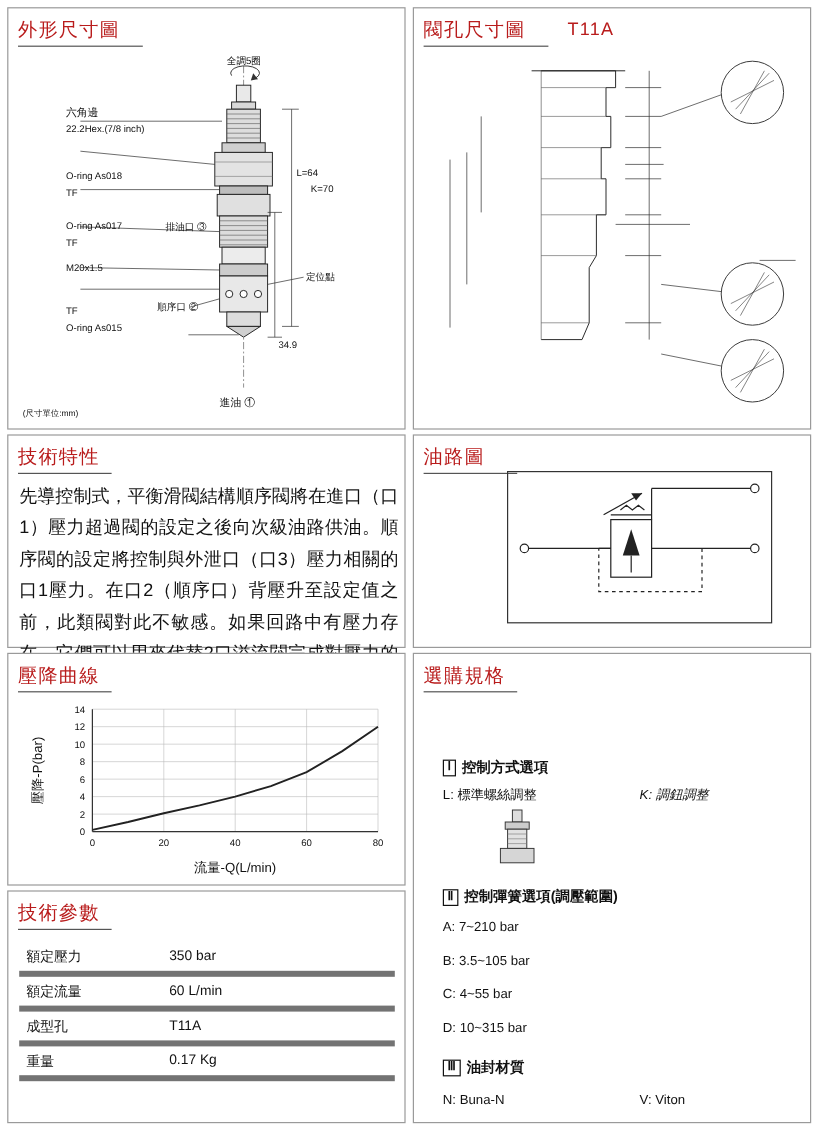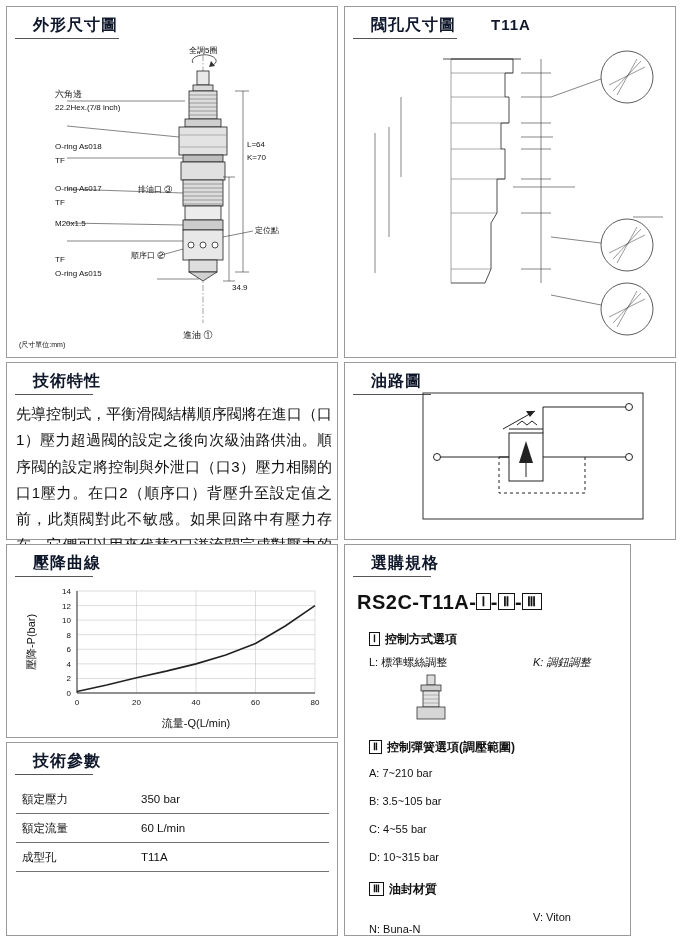--- a/index.html
+++ b/index.html
@@ -15,24 +15,23 @@
     background: #fff;
     overflow: hidden;
   }
   .panel {
     position: absolute;
     border: 1px solid #9a9a9a;
     background: #fff;
   }
   .panel-title {
     font-size: 16px;
-    font-weight: bold;
-    color: #0f172a;
+    font-weight: normal;
+    color: #b91c1c;
     letter-spacing: 1px;
-    margin-left: 18px;
   }
   .rule {
     position: absolute;
     background: #555;
     height: 1px;
   }
   .tiny { font-size: 7px; color: #111; }
   .sm { font-size: 8px; color: #111; }
   .md { font-size: 9px; color: #111; }
   .lbl { position: absolute; white-space: nowrap; }
@@ -46,21 +45,21 @@
     color: #111;
     text-align: justify;
   }
 
   
   .ptable { position: absolute; width: 313px; }
   .prow {
     display: flex;
     align-items: center;
     height: 29px;
-    border-bottom: 1px solid #737373;
+    border-bottom: 5px solid #737373;
     font-size: 11.5px;
     color: #111;
   }
   .prow .k { width: 125px; padding-left: 6px; }
   .prow .v { flex: 1; }
 
   
   .model {
     position: absolute;
     font-size: 20px;
@@ -185,21 +184,21 @@
     <div class="lbl sm" style="left:48px; top:177px;">O-ring As017</div>
     <div class="lbl sm" style="left:131px; top:177px;">排油口 ③</div>
     <div class="lbl sm" style="left:48px; top:191px;">TF</div>
     <div class="lbl sm" style="left:48px; top:212px;">M20x1.5</div>
     <div class="lbl sm" style="left:48px; top:248px;">TF</div>
     <div class="lbl sm" style="left:48px; top:262px;">O-ring As015</div>
     <div class="lbl sm" style="left:124px; top:243px;">順序口 ②</div>
     <div class="lbl md" style="left:176px; top:322px;">進油 ①</div>
     <div class="lbl sm" style="left:248px; top:218px;">定位點</div>
     <div class="lbl sm" style="left:240px; top:133px;">L=64</div>
-    <div class="lbl sm" style="left:240px; top:146px;">K=70</div>
+    <div class="lbl sm" style="left:252px; top:146px;">K=70</div>
     <div class="lbl sm" style="left:225px; top:276px;">34.9</div>
     <div class="lbl tiny" style="left:12px; top:333px;">(尺寸單位:mm)</div>
   </div>
 
   <div class="panel" style="left:344px; top:6px; width:332px; height:352px;">
     <div class="panel-title lbl" style="left:8px; top:8px;">閥孔尺寸圖</div>
     <div class="panel-title lbl" style="left:128px; top:9px; font-size:15px;">T11A</div>
     <div class="rule" style="left:8px; top:31px; width:104px;"></div>
 
     <svg width="330" height="310" style="position:absolute; left:0; top:30px;">
@@ -366,30 +365,31 @@
           <div class="v">350 bar</div>
         </div>
         <div class="prow">
           <div class="k">額定流量</div>
           <div class="v">60 L/min</div>
         </div>
         <div class="prow">
           <div class="k">成型孔</div>
           <div class="v">T11A</div>
         </div>
+        <div class="prow">
+          <div class="k">重量</div>
+          <div class="v">0.17 Kg</div>
+        </div>
       </div>
   </div>
 
-  <div class="panel" style="left:344px; top:544px; width:287px; height:392px;">
+  <div class="panel" style="left:344px; top:544px; width:332px; height:392px;">
     <div class="panel-title lbl" style="left:8px; top:8px;">選購規格</div>
     <div class="rule" style="left:8px; top:31px; width:78px;"></div>
 
-    <div class="model" style="left:12px; top:46px;">
-      <span>RS2C-T11A-</span><span class="romanbox">Ⅰ</span><span>-</span><span class="romanbox">Ⅱ</span><span>-</span><span class="romanbox">Ⅲ</span>
-    </div>
 
     <div class="opt-head" style="left:24px; top:86px;">
       <span class="rb">Ⅰ</span><span>控制方式選項</span>
     </div>
     <div class="opt-line" style="left:24px; top:110px;">L: 標準螺絲調整</div>
     <div class="opt-line" style="left:188px; top:110px;font-style:italic;">K: 調鈕調整</div>
 
     <svg width="70" height="50" style="position:absolute; left:54px; top:128px;">
       <g stroke="#333" fill="#ddd" stroke-width="0.8">
         <rect x="28" y="2" width="8" height="10"></rect>
@@ -408,17 +408,17 @@
       <span class="rb">Ⅱ</span><span>控制彈簧選項(調壓範圍)</span>
     </div>
     <div class="opt-line" style="left:24px; top:222px;">A: 7~210  bar</div>
     <div class="opt-line" style="left:24px; top:250px;">B: 3.5~105  bar</div>
     <div class="opt-line" style="left:24px; top:278px;">C: 4~55  bar</div>
     <div class="opt-line" style="left:24px; top:306px;">D: 10~315  bar</div>
 
     <div class="opt-head" style="left:24px; top:336px;">
       <span class="rb">Ⅲ</span><span>油封材質</span>
     </div>
-    <div class="opt-line" style="left:24px; top:378px;">N:  Buna-N</div>
+    <div class="opt-line" style="left:24px; top:366px;">N:  Buna-N</div>
     <div class="opt-line" style="left:188px; top:366px;">V:  Viton</div>
   </div>
 
 </div>
 
 </body></html>

